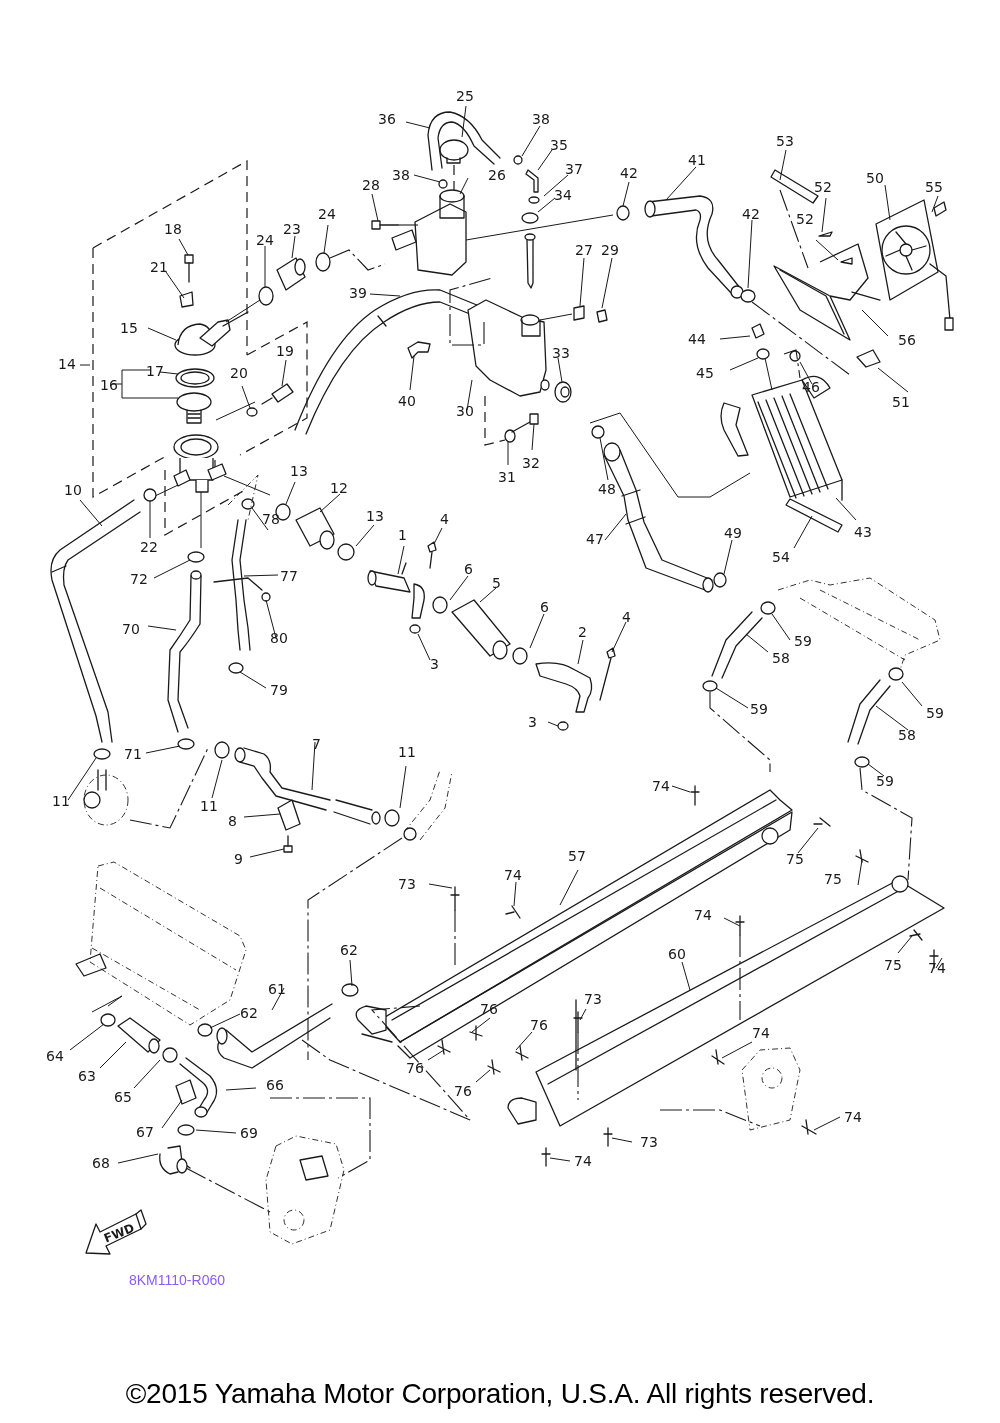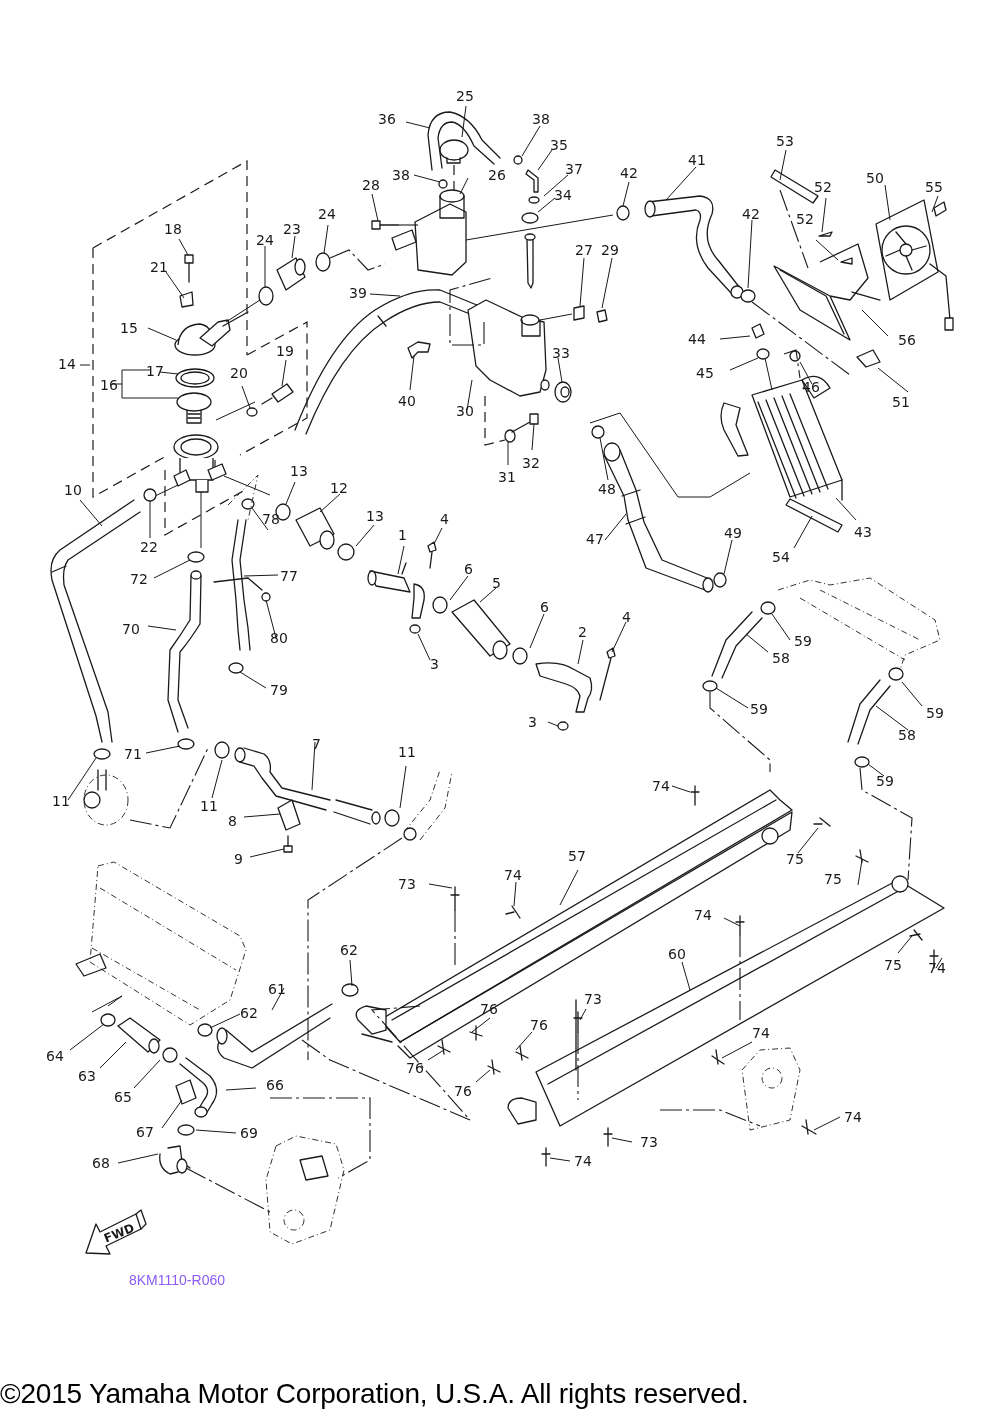--- a/index.html
+++ b/index.html
@@ -6,21 +6,21 @@
   body{width:1000px;height:1423px;position:relative;overflow:hidden;font-family:"DejaVu Sans",sans-serif;}
   #diagram{position:absolute;left:0;top:0;width:1000px;height:1423px;}
   .part{fill:none;stroke:#1a1a1a;stroke-width:1.3;stroke-linejoin:round;stroke-linecap:round;}
   .partf{fill:#ffffff;stroke:#1a1a1a;stroke-width:1.3;stroke-linejoin:round;}
   .ghost{fill:none;stroke:#333;stroke-width:1;stroke-dasharray:6 3 1 3;}
   .dash{fill:none;stroke:#1a1a1a;stroke-width:1.2;stroke-dasharray:10 6;}
   .chain{fill:none;stroke:#1a1a1a;stroke-width:1.1;stroke-dasharray:22 4 3 4;}
   .lead{fill:none;stroke:#1a1a1a;stroke-width:1;}
   .callout{font-family:"DejaVu Sans",sans-serif;font-size:14px;fill:#1a1a1a;}
   .diagram-code{position:absolute;left:86px;top:1272px;font-family:Liberation Sans, sans-serif;font-size:14px;color:#8b5cf6;margin-left:43px;}
-  .copyright{position:absolute;left:0;width:1000px;top:1378px;font-family:"Liberation Sans",sans-serif;font-size:28px;color:#000;letter-spacing:-0.2px;}
+  .copyright{position:absolute;left:0;width:1000px;top:1378px;text-align:center;font-family:"Liberation Sans",sans-serif;font-size:28px;color:#000;letter-spacing:-0.2px;}
 </style>
 </head>
 <body>
 
 <svg id="diagram" viewBox="0 0 1000 1423" xmlns="http://www.w3.org/2000/svg">
 
   <g>
     <path class="dash" d="M93 248 L247 161 L247 355"></path>
     <path class="dash" d="M93 248 L93 497 L168 455"></path>
     <path class="dash" d="M247 355 L307 322 L307 418 L240 455"></path>

